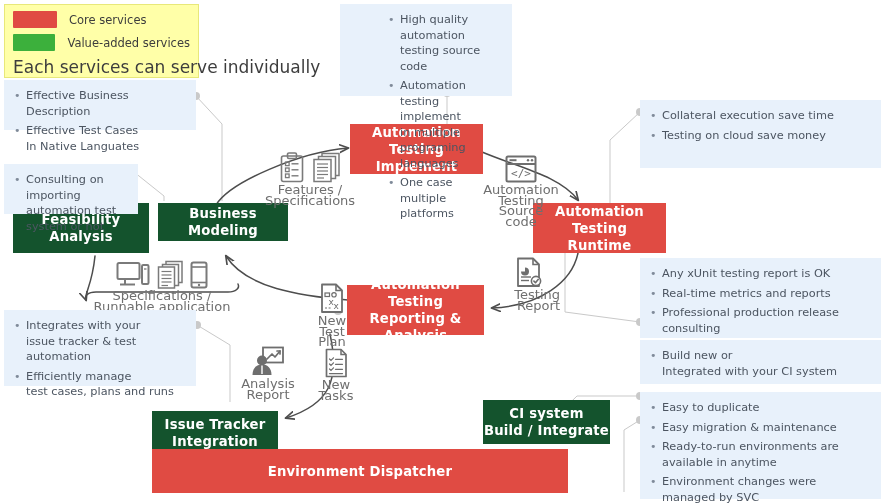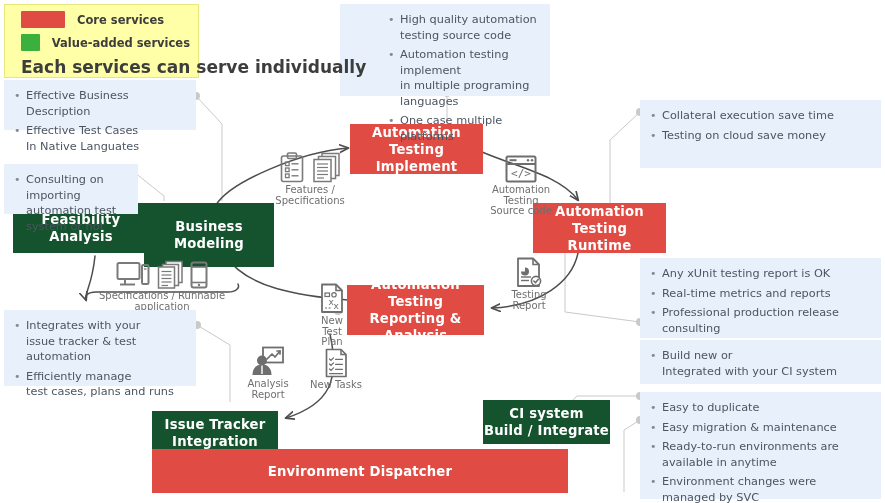--- a/index.html
+++ b/index.html
@@ -9,21 +9,21 @@
     color:#4a4a4a;
   }
   #stage{position:absolute;left:0;top:0;width:885px;height:503px;}
 
   
   #wires{position:absolute;left:0;top:0;width:885px;height:503px;z-index:1;pointer-events:none;}
 
   
   .legend{
     position:absolute;background:#ffffa8;border:1px solid #e8e87a;
-    z-index:5;box-sizing:border-box;padding:6px 8px 4px 16px;font-weight:bold;
+    z-index:5;box-sizing:border-box;padding:6px 8px 4px 8px;
   }
   .legend-row{display:flex;align-items:center;margin-bottom:6px;}
   .swatch{width:44px;height:17px;display:inline-block;margin-right:12px;border-radius:1px;}
   .legend-label{font-size:11.5px;color:#3d3d3d;white-space:nowrap;}
   .legend-note{font-size:17px;color:#3d3d3d;white-space:nowrap;margin-top:1px;}
 
   
   .callout{
     position:absolute;background:#e8f1fb;z-index:4;box-sizing:border-box;
     padding:8px 10px 8px 10px;
@@ -45,21 +45,21 @@
     color:#ffffff;font-size:13.2px;line-height:17px;font-weight:bold;
     white-space:pre-line;letter-spacing:.2px;
   }
   .node.core{background:#e04b43;}
   .node.value{background:#14532d;}
 
   
   .icongrp{position:absolute;z-index:3;text-align:center;}
   .icongrp .ico-row{display:flex;align-items:flex-end;justify-content:center;gap:6px;}
   .icongrp .cap{
-    font-size:10px;line-height:10.5px;color:#6f6f6f;margin-top:2px;white-space:pre-line;
+    font-size:13px;line-height:10.5px;color:#6f6f6f;margin-top:2px;white-space:pre-line;
   }
   .ico{display:block;}
 </style>
 </head>
 <body>
 
 <div id="stage">
 
   <svg id="wires" viewBox="0 0 885 503">
     <defs>
@@ -131,21 +131,21 @@
   </div>
 
   <div class="callout" style="left:4px;top:140px;width:134px;height:50px;margin-top:24px;">
     <ul>
       <li>Consulting on importing
 automation test
 system or not</li>
     </ul>
   </div>
 
-  <div class="callout" style="left:340px;top:4px;width:210px;height:92px;padding-left:48px;">
+  <div class="callout" style="left:340px;top:4px;width:172px;height:92px;padding-left:48px;">
     <ul>
       <li>High quality automation
 testing source code</li>
       <li>Automation testing implement
 in multiple programing languages</li>
       <li>One case multiple platforms</li>
     </ul>
   </div>
 
   <div class="callout" style="left:640px;top:100px;width:241px;height:68px;">
@@ -186,21 +186,21 @@
       <li>Easy migration &amp; maintenance</li>
       <li>Ready-to-run environments are
 available in anytime</li>
       <li>Environment changes were
 managed by SVC</li>
     </ul>
   </div>
 
   <div class="node value" style="left:13px;top:203px;width:136px;height:50px;">Feasibility Analysis</div>
 
-  <div class="node value" style="left:144px;top:203px;width:130px;height:64px;">Business
+  <div class="node value" style="left:158px;top:203px;width:130px;height:38px;">Business
 Modeling</div>
 
   <div class="node core" style="left:350px;top:124px;width:133px;height:50px;">Automation Testing
 Implement</div>
 
   <div class="node core" style="left:533px;top:203px;width:133px;height:50px;">Automation Testing
 Runtime</div>
 
   <div class="node core" style="left:347px;top:285px;width:137px;height:50px;">Automation Testing
 Reporting &amp; Analysis</div>
@@ -276,21 +276,21 @@
       <svg class="ico" width="18" height="28" viewBox="0 0 18 28">
         <rect x="1.5" y="1.5" width="15" height="25" rx="2" fill="none" stroke="#7a7a7a" stroke-width="2"></rect>
         <line x1="1.5" y1="6" x2="16.5" y2="6" stroke="#7a7a7a" stroke-width="1.6"></line>
         <line x1="1.5" y1="21.5" x2="16.5" y2="21.5" stroke="#7a7a7a" stroke-width="1.6"></line>
         <circle cx="9" cy="24" r="1.2" fill="#7a7a7a"></circle>
       </svg>
     </div>
     <div class="cap">Specifications / Runnable application</div>
   </div>
 
-  <div class="icongrp" style="left:498px;top:257px;width:62px;">
+  <div class="icongrp" style="left:498px;top:257px;width:62px;text-align:right;">
     <div class="ico-row">
       <svg class="ico" width="28" height="31" viewBox="0 0 28 31">
         <path d="M3,1.5 H18 L24,7.5 V29 H3 Z" fill="#fff" stroke="#6e6e6e" stroke-width="1.8" stroke-linejoin="round"></path>
         <path d="M18,1.5 V7.5 H24" fill="none" stroke="#6e6e6e" stroke-width="1.6"></path>
         <path d="M10,10.5 a4,4 0 1 1 -4,4 h4 Z" fill="#6e6e6e"></path>
         <line x1="6" y1="20" x2="16" y2="20" stroke="#6e6e6e" stroke-width="1.4"></line>
         <line x1="6" y1="23.5" x2="14" y2="23.5" stroke="#6e6e6e" stroke-width="1.4"></line>
         <circle cx="21" cy="24" r="4.6" fill="#fff" stroke="#6e6e6e" stroke-width="1.6"></circle>
         <path d="M18.9,24.1 L20.5,25.7 L23.3,22.3" fill="none" stroke="#6e6e6e" stroke-width="1.6" stroke-linecap="round" stroke-linejoin="round"></path>
       </svg>

